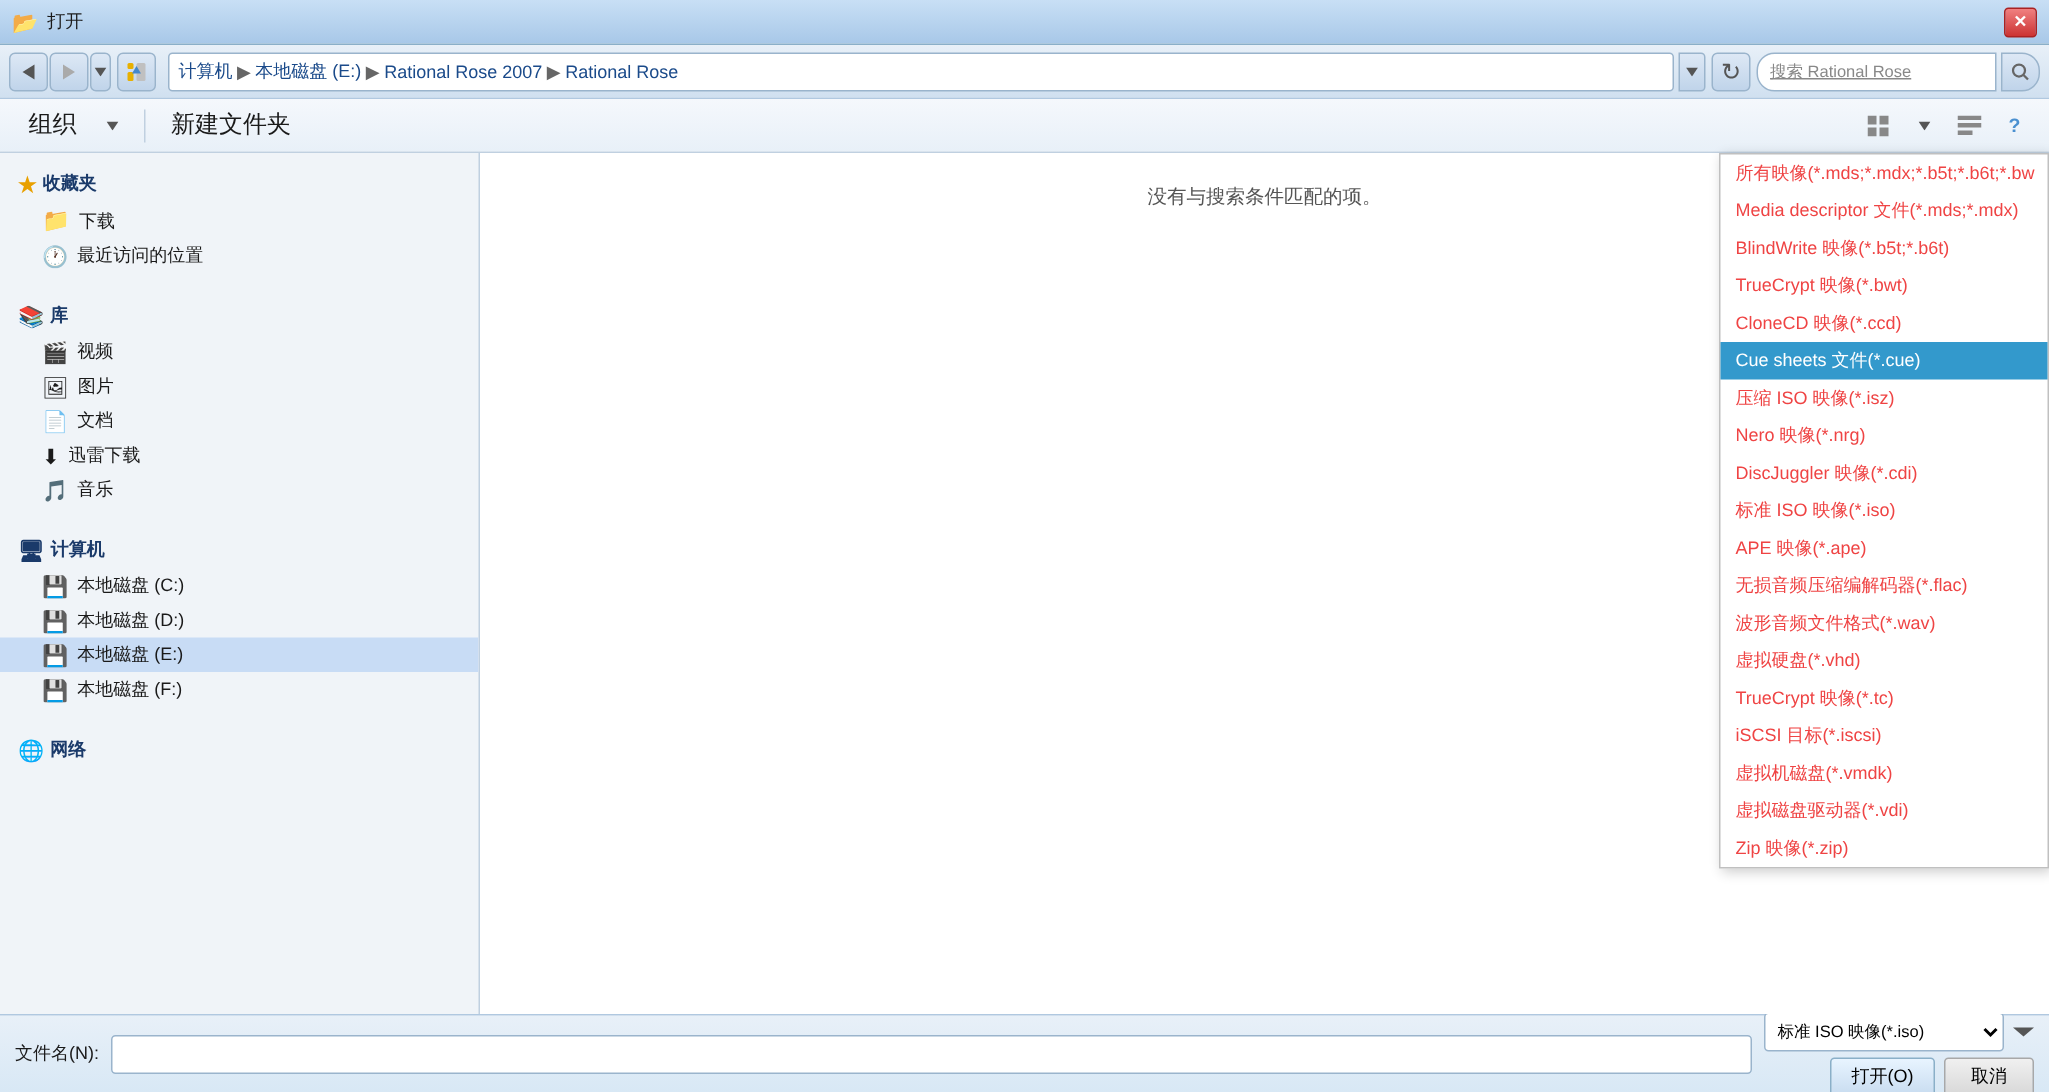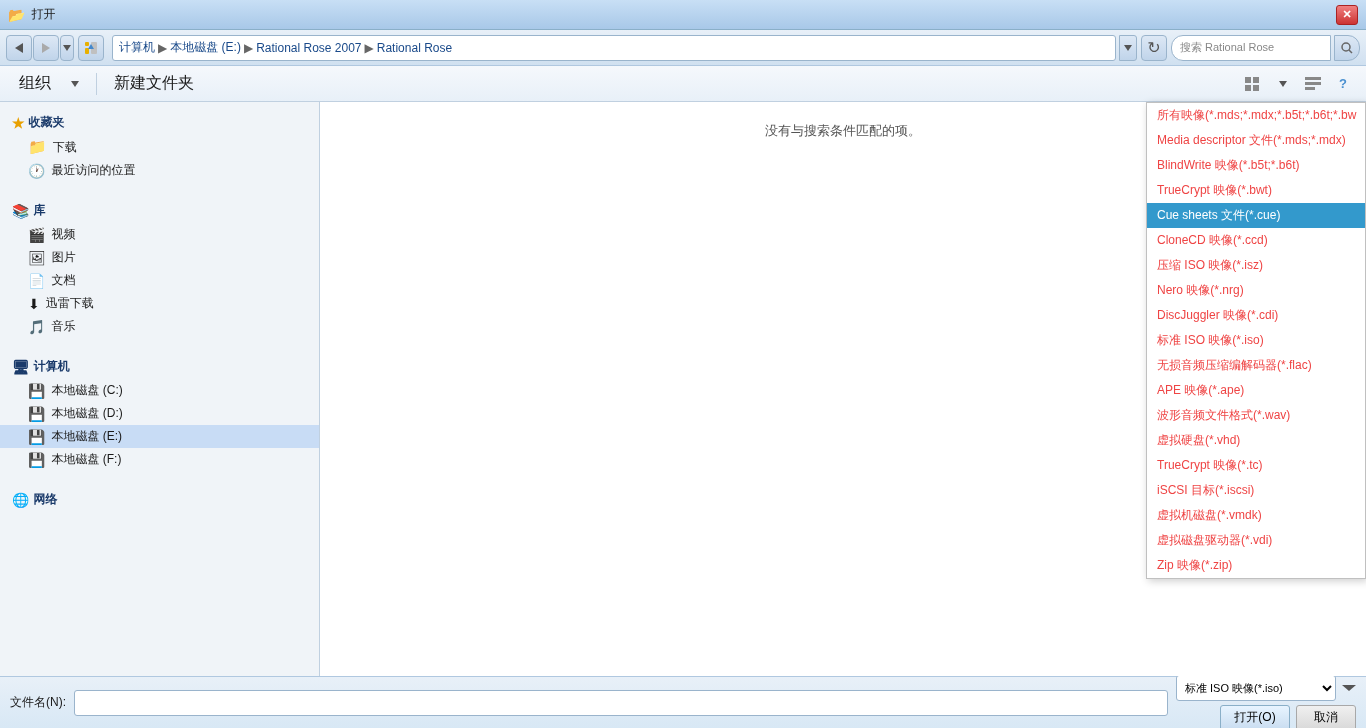--- a/index.html
+++ b/index.html
@@ -76,21 +76,21 @@
       display: flex; align-items: center; justify-content: center;
       cursor: pointer; font-size: 14px; color: #555;
     }
     .search-box {
       width: 180px; height: 26px;
       background: white;
       border: 1px solid #9ab4cc;
       border-radius: 12px;
       display: flex; align-items: center;
       padding: 0 8px;
-      font-size: 11px; color: #888;
+      font-size: 11px; color: #888; text-decoration: underline;
     }
     .search-icon-btn {
       width: 26px; height: 26px;
       background: linear-gradient(to bottom, #dde8f5, #c0d4ea);
       border: 1px solid #9ab4cc;
       border-radius: 0 12px 12px 0;
       display: flex; align-items: center; justify-content: center;
       cursor: pointer; margin-left: -1px;
     }
 
@@ -422,28 +422,28 @@
   </div>
 
   <div class="content-area" style="position:relative;">
     <div class="no-results">没有与搜索条件匹配的项。</div>
 
     <div class="dropdown-overlay">
       <div class="dropdown-item">所有映像(*.mds;*.mdx;*.b5t;*.b6t;*.bw</div>
       <div class="dropdown-item">Media descriptor 文件(*.mds;*.mdx)</div>
       <div class="dropdown-item">BlindWrite 映像(*.b5t;*.b6t)</div>
       <div class="dropdown-item">TrueCrypt 映像(*.bwt)</div>
+      <div class="dropdown-item">CloneCD 映像(*.ccd)</div>
       <div class="dropdown-item selected">Cue sheets 文件(*.cue)</div>
-      <div class="dropdown-item">CloneCD 映像(*.ccd)</div>
       <div class="dropdown-item">压缩 ISO 映像(*.isz)</div>
       <div class="dropdown-item">Nero 映像(*.nrg)</div>
       <div class="dropdown-item">DiscJuggler 映像(*.cdi)</div>
       <div class="dropdown-item">标准 ISO 映像(*.iso)</div>
+      <div class="dropdown-item">APE 映像(*.ape)</div>
       <div class="dropdown-item">无损音频压缩编解码器(*.flac)</div>
-      <div class="dropdown-item">APE 映像(*.ape)</div>
       <div class="dropdown-item">波形音频文件格式(*.wav)</div>
       <div class="dropdown-item">虚拟硬盘(*.vhd)</div>
       <div class="dropdown-item">TrueCrypt 映像(*.tc)</div>
       <div class="dropdown-item">iSCSI 目标(*.iscsi)</div>
       <div class="dropdown-item">虚拟机磁盘(*.vmdk)</div>
       <div class="dropdown-item">虚拟磁盘驱动器(*.vdi)</div>
       <div class="dropdown-item">Zip 映像(*.zip)</div>
     </div>
   </div>
 </div>

